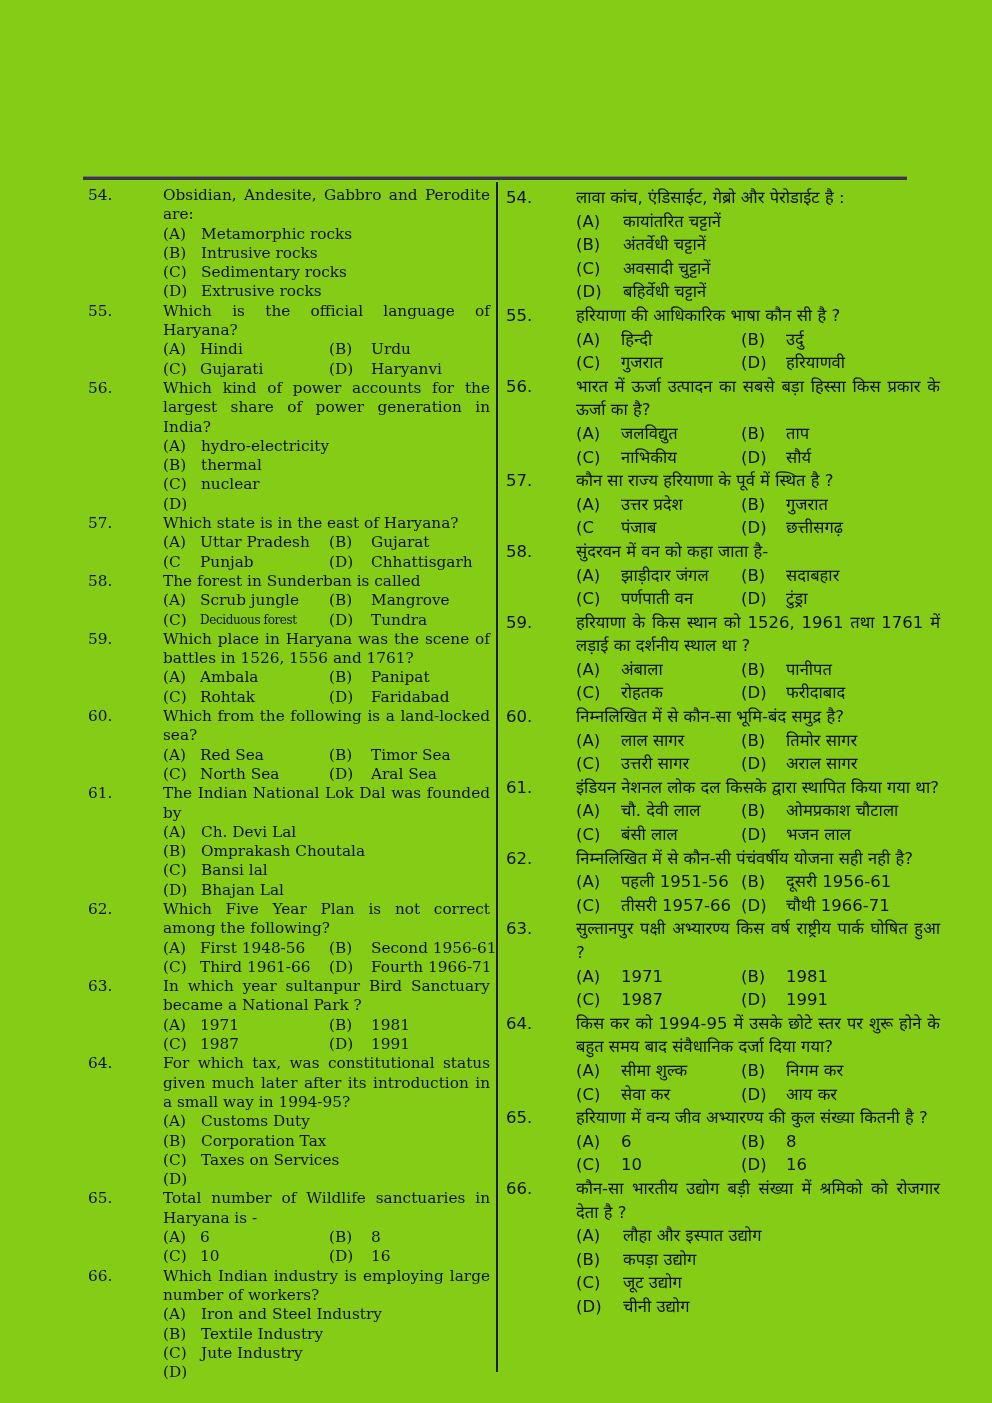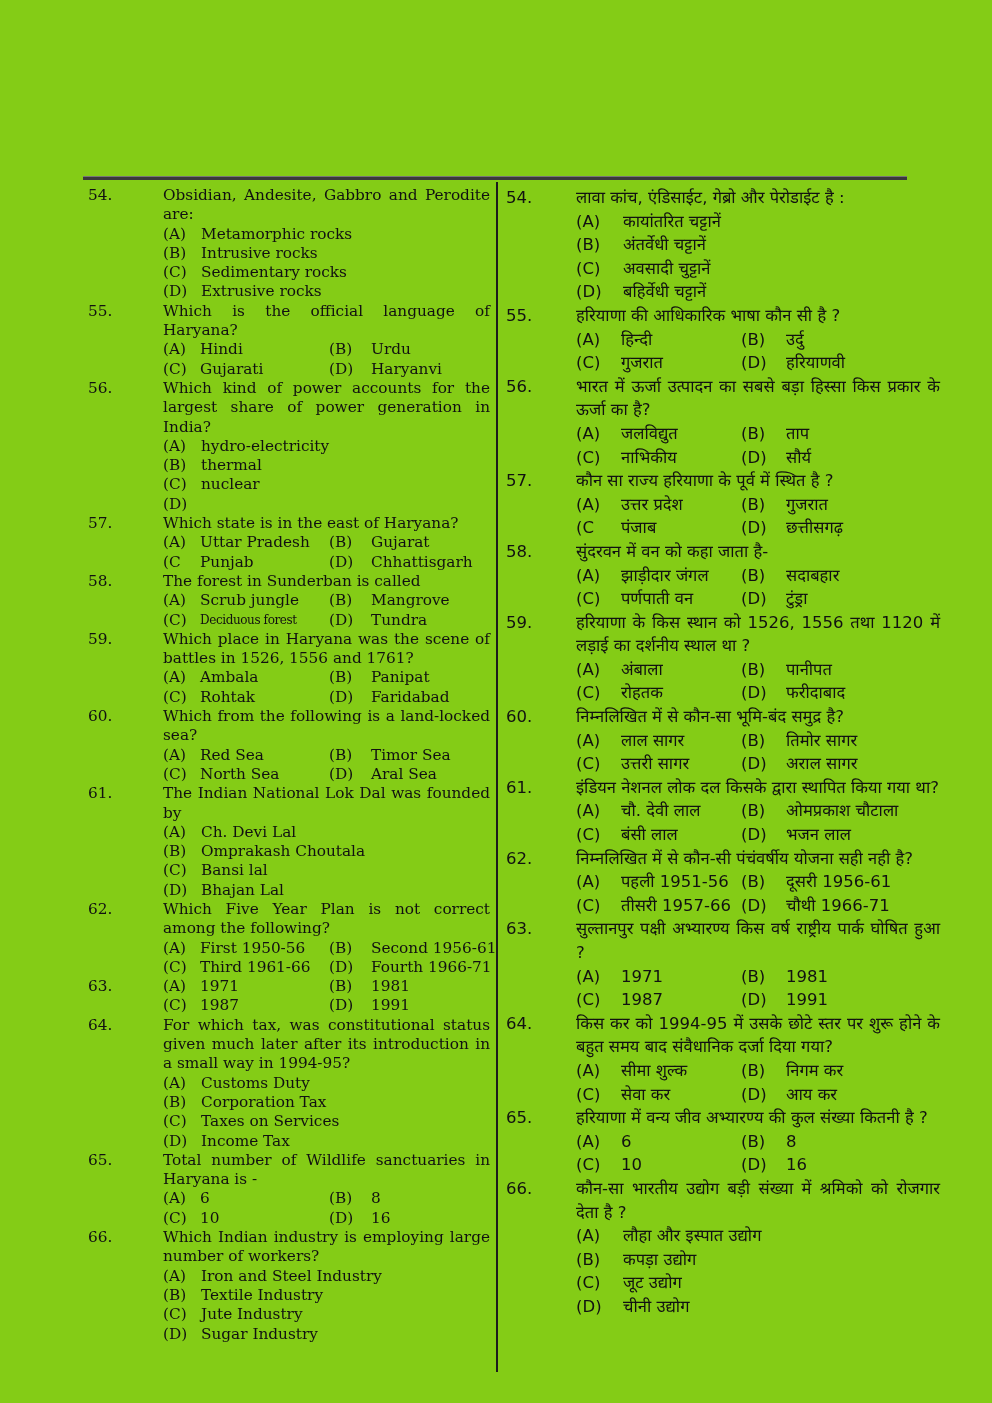--- a/index.html
+++ b/index.html
@@ -216,36 +216,37 @@
           </div>
         </div>
       </div>
       <div class="q">
         <span class="qnum">62.</span>
         <div class="qbody">
           <div class="qtext">Which Five Year Plan is not correct among the following?</div>
           <div class="opts">
             <div class="optpair">
               <span class="olabel">(A)</span>
-              <span class="otext">First 1950-56</span>
+              <span class="otext">First 1948-56</span>
               <span class="olabel">(B)</span>
               <span class="otext">Second 1956-61</span>
             </div>
             <div class="optpair">
               <span class="olabel">(C)</span>
               <span class="otext">Third 1961-66</span>
               <span class="olabel">(D)</span>
               <span class="otext">Fourth 1966-71</span>
             </div>
           </div>
         </div>
       </div>
       <div class="q">
         <span class="qnum">63.</span>
         <div class="qbody">
+          <div class="qtext">In which year sultanpur Bird Sanctuary became a National Park ?</div>
           <div class="opts">
             <div class="optpair">
               <span class="olabel">(A)</span>
               <span class="otext">1971</span>
               <span class="olabel">(B)</span>
               <span class="otext">1981</span>
             </div>
             <div class="optpair">
               <span class="olabel">(C)</span>
               <span class="otext">1987</span>
@@ -267,21 +268,20 @@
             <div class="opt">
               <span class="olabel">(B)</span>
               <span class="otext">Corporation Tax</span>
             </div>
             <div class="opt">
               <span class="olabel">(C)</span>
               <span class="otext">Taxes on Services</span>
             </div>
             <div class="opt">
               <span class="olabel">(D)</span>
-              <span class="otext">Income Tax</span>
             </div>
           </div>
         </div>
       </div>
       <div class="q">
         <span class="qnum">65.</span>
         <div class="qbody">
           <div class="qtext">Total number of Wildlife sanctuaries in Haryana is -</div>
           <div class="opts">
             <div class="optpair">
@@ -311,21 +311,20 @@
             <div class="opt">
               <span class="olabel">(B)</span>
               <span class="otext">Textile Industry</span>
             </div>
             <div class="opt">
               <span class="olabel">(C)</span>
               <span class="otext">Jute Industry</span>
             </div>
             <div class="opt">
               <span class="olabel">(D)</span>
-              <span class="otext">Sugar Industry</span>
             </div>
           </div>
         </div>
       </div>
     </div>
   <div class="col col-hi">
       <div class="q">
         <span class="qnum">54.</span>
         <div class="qbody">
           <div class="qtext">लावा कांच, एंडिसाईट, गेब्रो और पेरोडाईट है :</div>
@@ -425,21 +424,21 @@
               <span class="otext">पर्णपाती वन</span>
               <span class="olabel">(D)</span>
               <span class="otext">टुंड्रा</span>
             </div>
           </div>
         </div>
       </div>
       <div class="q">
         <span class="qnum">59.</span>
         <div class="qbody">
-          <div class="qtext">हरियाणा के किस स्थान को 1526, 1556 तथा 1120 में लड़ाई का दर्शनीय स्थाल था ?</div>
+          <div class="qtext">हरियाणा के किस स्थान को 1526, 1961 तथा 1761 में लड़ाई का दर्शनीय स्थाल था ?</div>
           <div class="opts">
             <div class="optpair">
               <span class="olabel">(A)</span>
               <span class="otext">अंबाला</span>
               <span class="olabel">(B)</span>
               <span class="otext">पानीपत</span>
             </div>
             <div class="optpair">
               <span class="olabel">(C)</span>
               <span class="otext">रोहतक</span>

